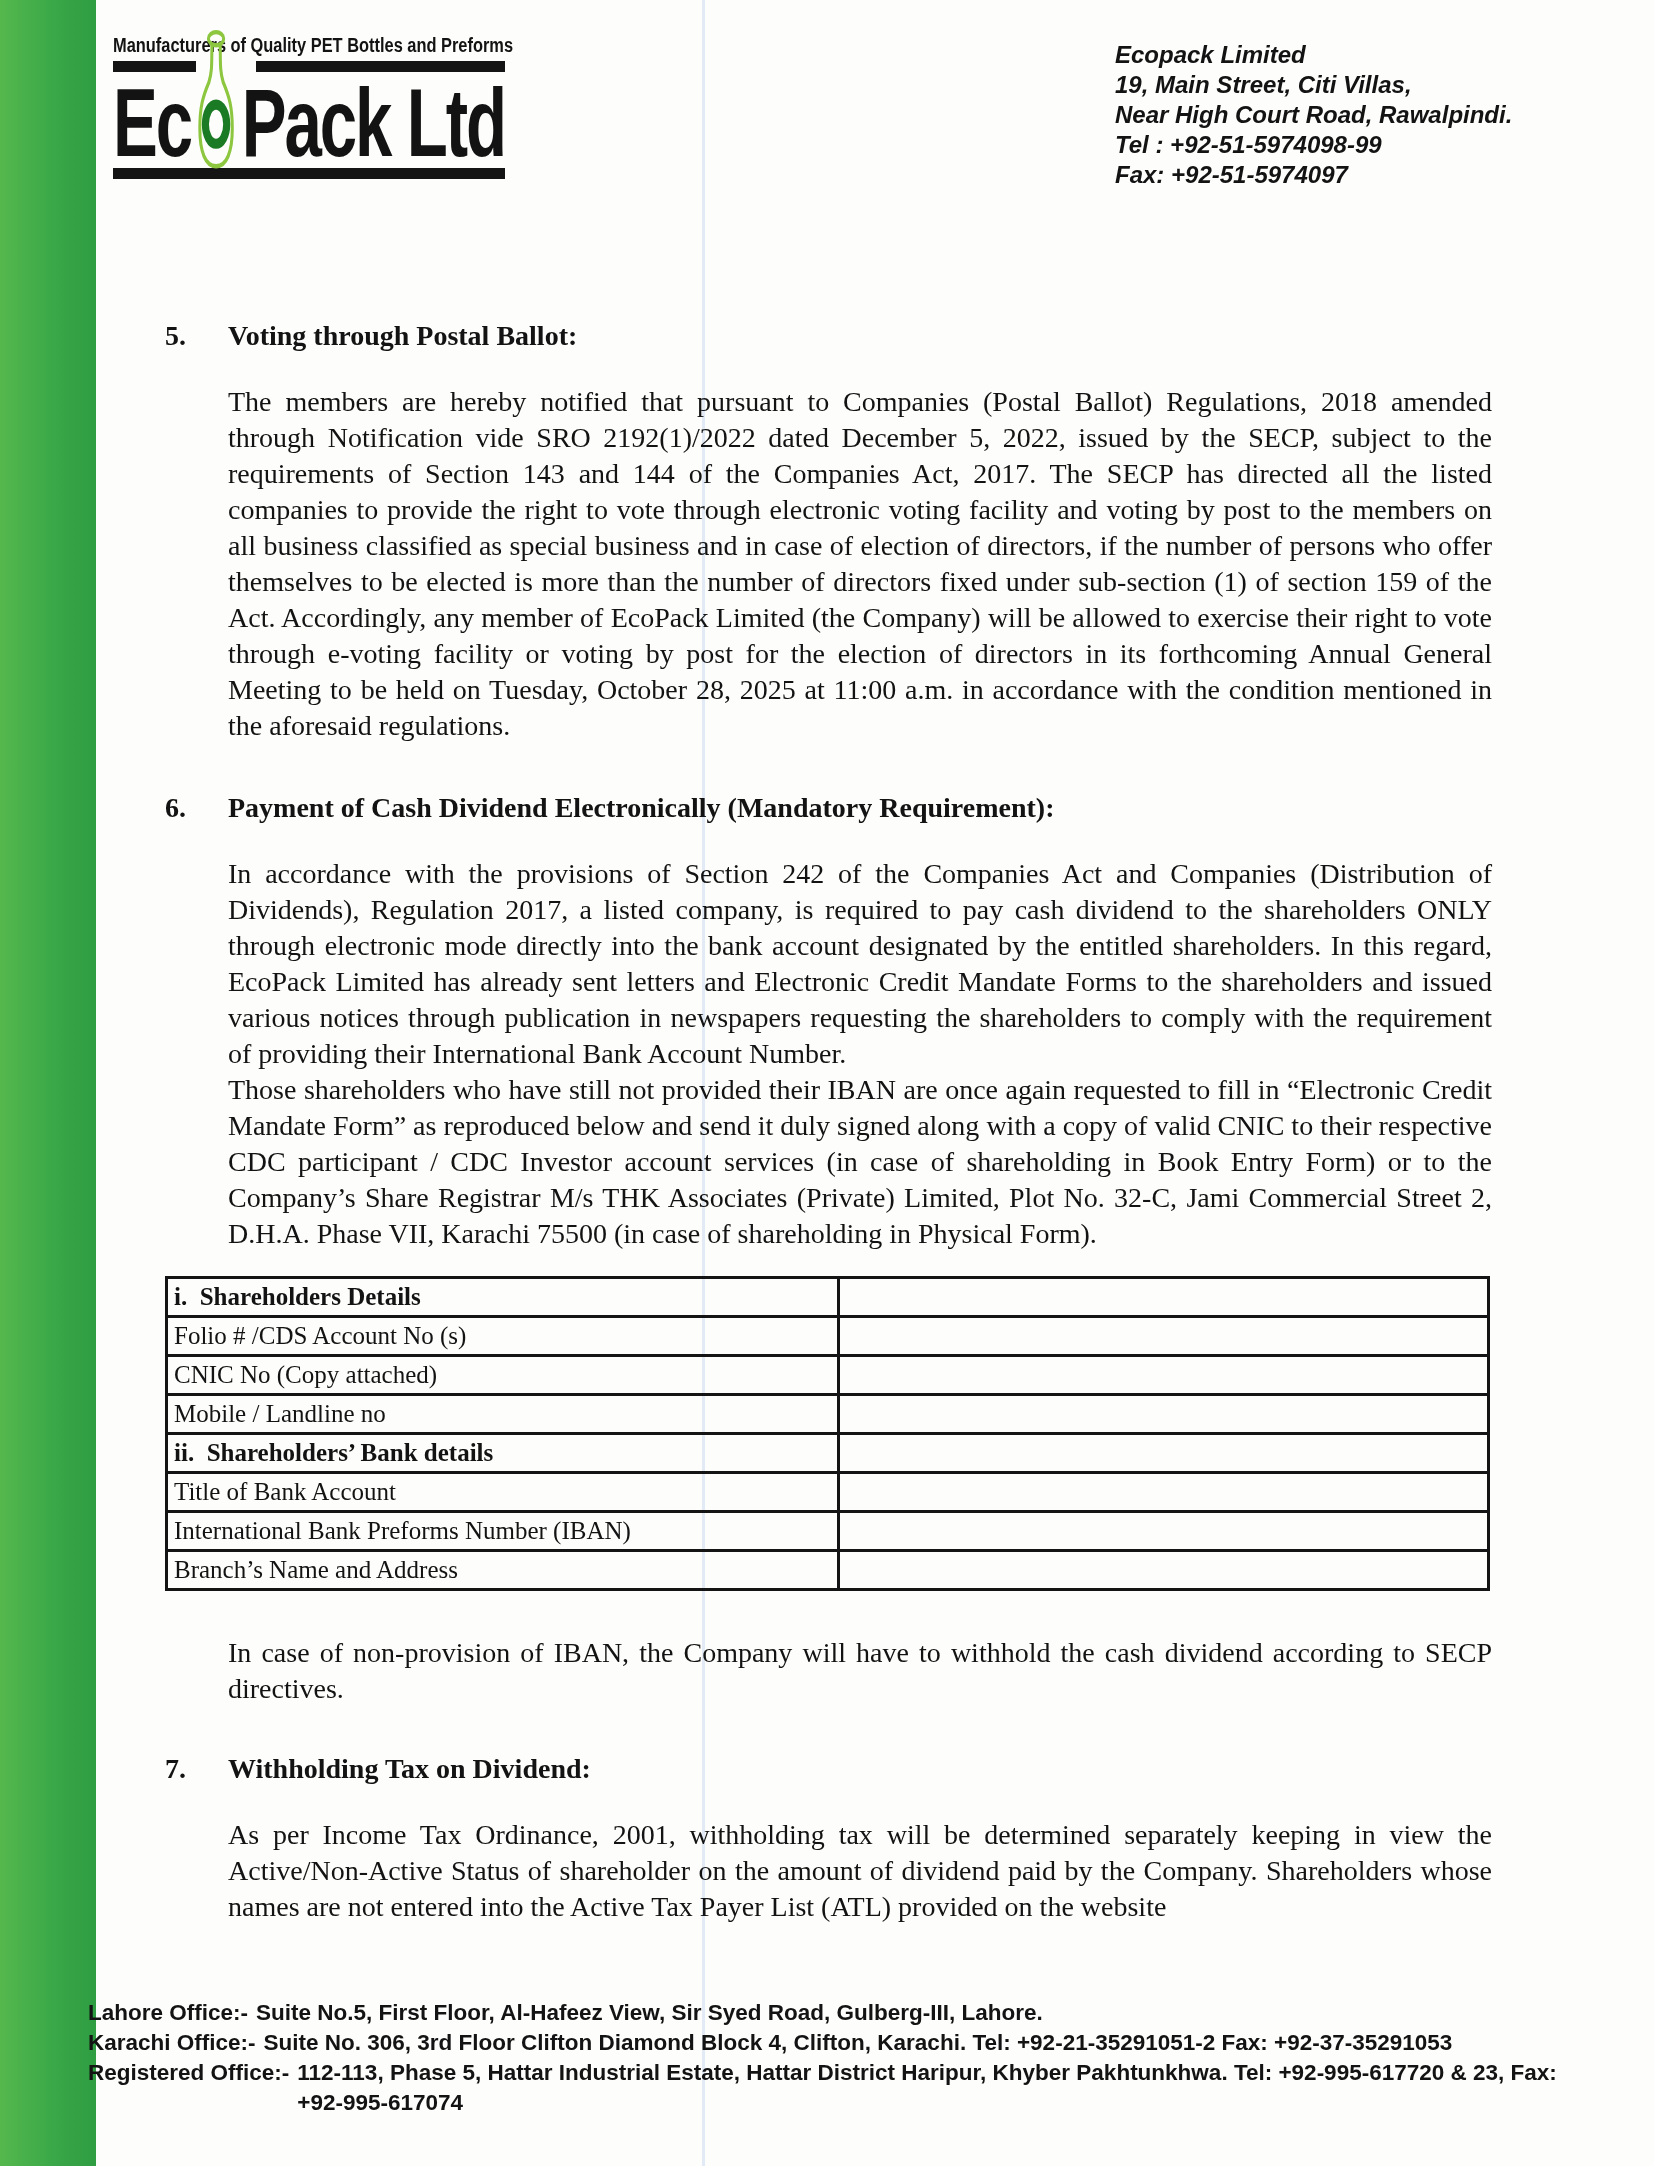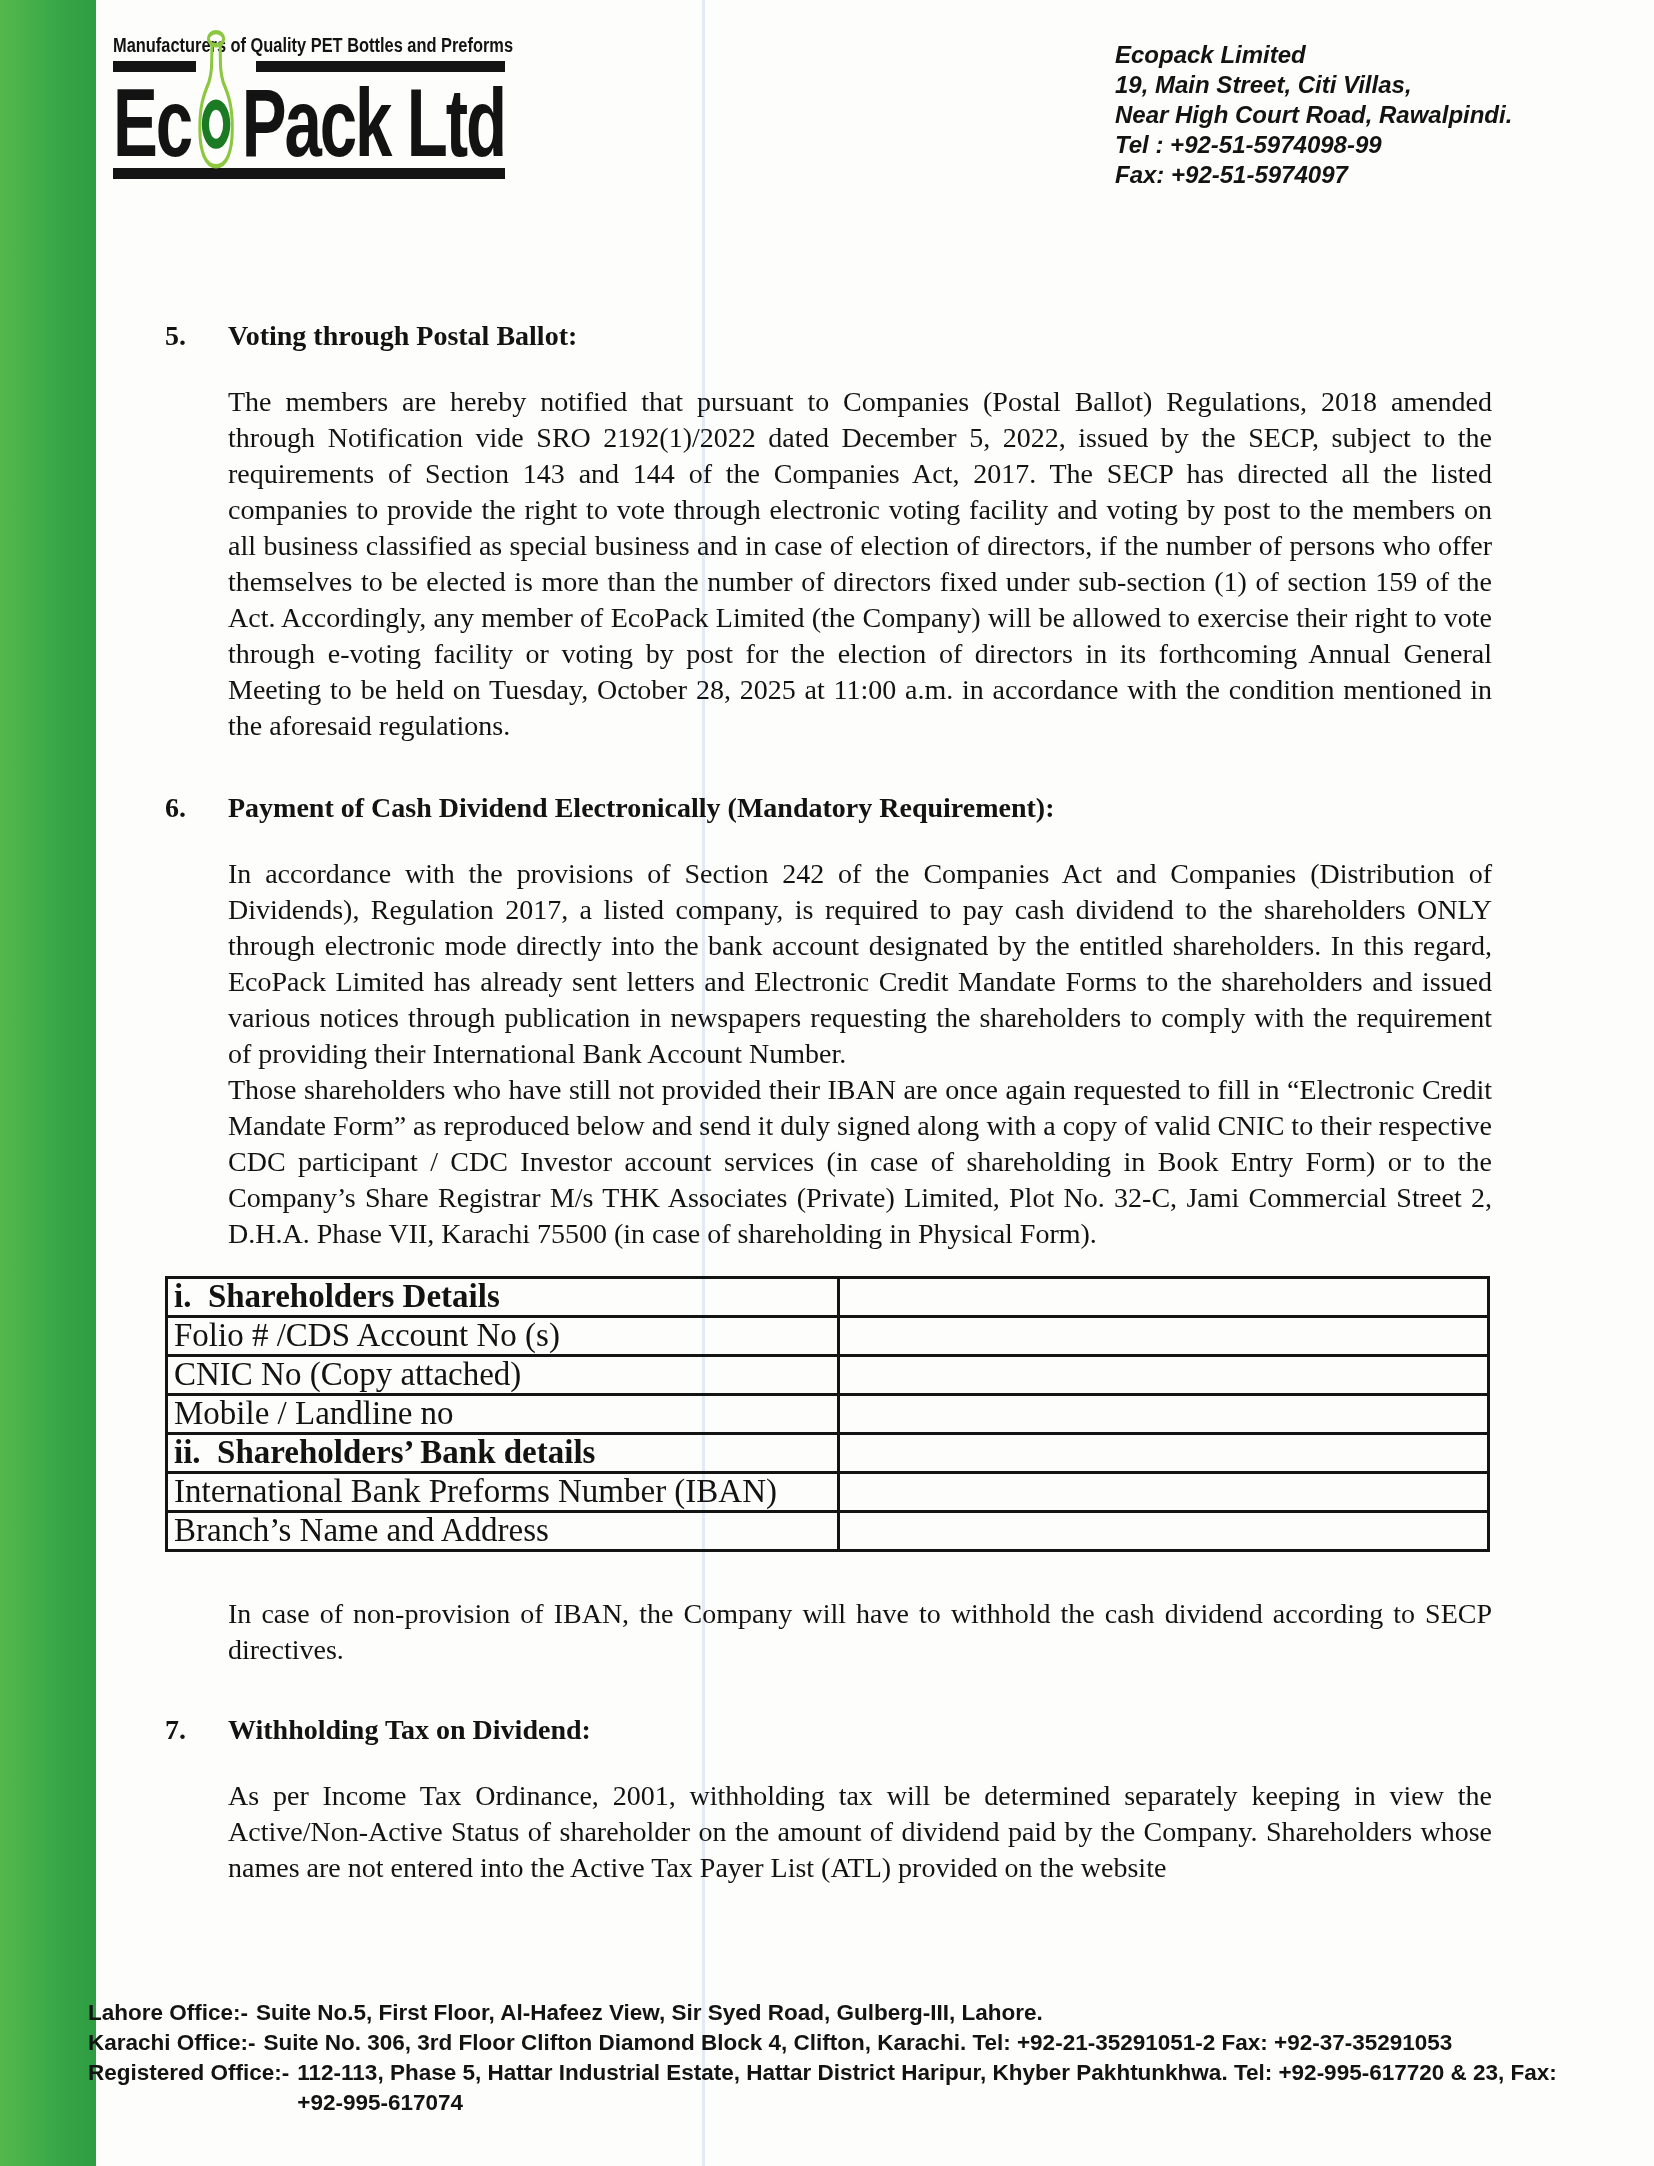--- a/index.html
+++ b/index.html
@@ -48,21 +48,21 @@
   .sec-heading { display:flex; font-weight:bold; text-align:left; }
   .sec-num { width:63px; flex:0 0 63px; }
   .para { margin:30px 0 0 63px; }
   .para + .para { margin-top:0; }
   .h6 { margin-top:46px; }
   .h7 { margin-top:44px; }
 
   table.iban-table { border-collapse:collapse; width:1325px; margin-top:24px; }
   .iban-table td {
     border:3px solid #141414; height:33px; padding:1px 6px 2px 6px;
-    font-size:33px; line-height:33px; white-space:pre-wrap; text-align:left;
+    font-size:25px; line-height:33px; white-space:pre-wrap; text-align:left;
   }
   .iban-table td.lbl { width:657px; }
   .iban-table tr.hd td { font-weight:bold; }
 
   .note { margin:44px 0 0 63px; }
 
   
   .footer {
     position:absolute; left:88px; top:1998px; width:1500px;
     font-family:"Liberation Sans", sans-serif; font-weight:600;
@@ -134,20 +134,24 @@
           </tr>
         <tr>
             <td class="lbl">Mobile / Landline no</td>
             <td></td>
           </tr>
         <tr class="hd">
             <td class="lbl">ii.  Shareholders’ Bank details</td>
             <td></td>
           </tr>
         <tr>
+            <td class="lbl">Title of Bank Account</td>
+            <td></td>
+          </tr>
+        <tr>
             <td class="lbl">International Bank Preforms Number (IBAN)</td>
             <td></td>
           </tr>
         <tr>
             <td class="lbl">Branch’s Name and Address</td>
             <td></td>
           </tr>
       </tbody>
     </table>
 

